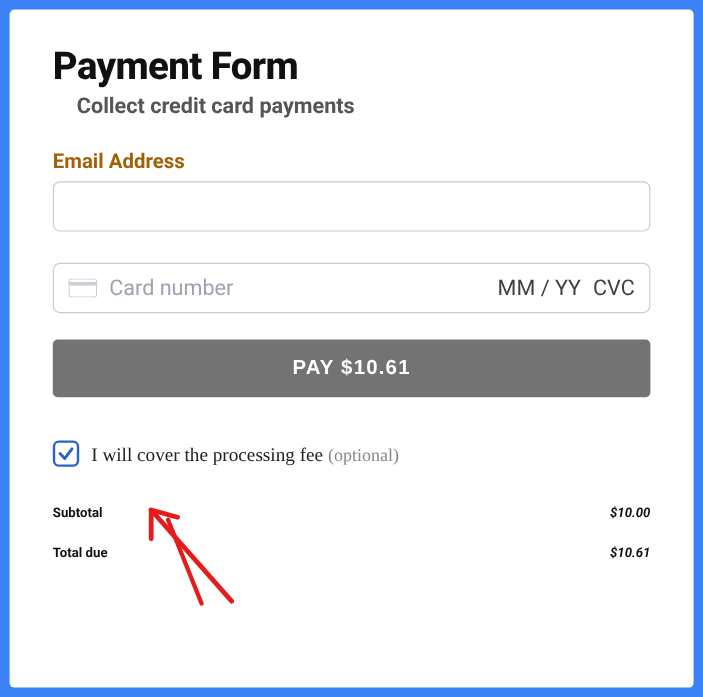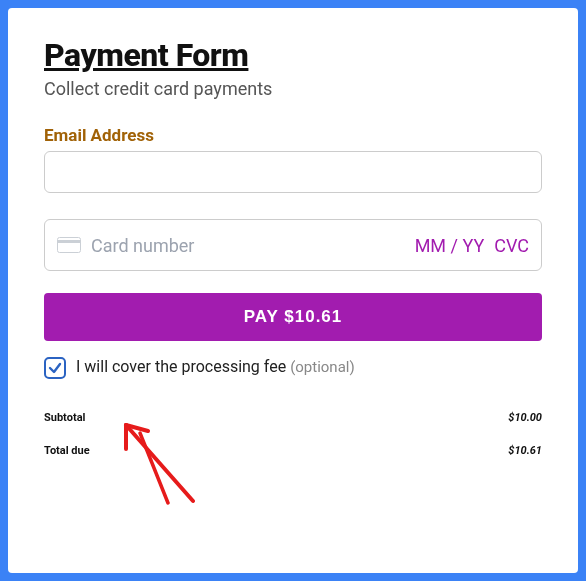--- a/index.html
+++ b/index.html
@@ -16,27 +16,27 @@
       border-radius: 4px;
       padding: 28px 36px 20px 36px;
       height: 100%;
       position: relative;
     }
     .title {
       font-size: 32px;
       font-weight: 800;
       color: #111;
       letter-spacing: -0.5px;
-      text-decoration: underline;
     }
     .subtitle {
       font-size: 18px;
       color: #555;
       margin-top: 4px;
-      font-weight: 400;
+      font-weight: 700;
+      margin-left: 20px;
     }
     .form-group {
       margin-top: 26px;
     }
     .label {
       font-size: 17px;
       font-weight: 700;
       color: #a16207;
       display: block;
       margin-bottom: 6px;
@@ -46,55 +46,56 @@
       border: 1px solid #ccc;
       border-radius: 6px;
       height: 42px;
       padding: 0 10px;
       font-size: 16px;
     }
     .cc-wrap {
       width: 100%;
       border: 1px solid #ccc;
       border-radius: 6px;
-      height: 52px;
+      height: 42px;
       display: flex;
       align-items: center;
       padding: 0 12px;
       gap: 10px;
       color: #9ca3af;
       font-size: 18px;
     }
     .cc-icon {
       display: inline-flex;
       align-items: center;
       justify-content: center;
     }
     .cc-number { flex: 1; color: #9ca3af; }
-    .cc-exp, .cc-cvc { color: #a21caf; }
+    .cc-exp, .cc-cvc { color: #404040; }
     .pay-btn {
       margin-top: 22px;
       width: 100%;
-      background: #a21caf;
+      background: #737373;
       color: #fff;
       border: none;
       border-radius: 4px;
       height: 48px;
       font-size: 17px;
       font-weight: 800;
       letter-spacing: 1px;
       cursor: pointer;
     }
     .checkbox-row {
-      margin-top: 16px;
+      margin-top: 36px;
       display: flex;
-      align-items: flex-start;
+      align-items: flex-end;
       gap: 10px;
       font-size: 16px;
       color: #222;
+      font-family: Liberation Serif, serif;
     }
     .checkbox {
       width: 22px;
       height: 22px;
       border: 2px solid #2b63c2;
       border-radius: 5px;
       display: inline-flex;
       align-items: center;
       justify-content: center;
       cursor: pointer;

